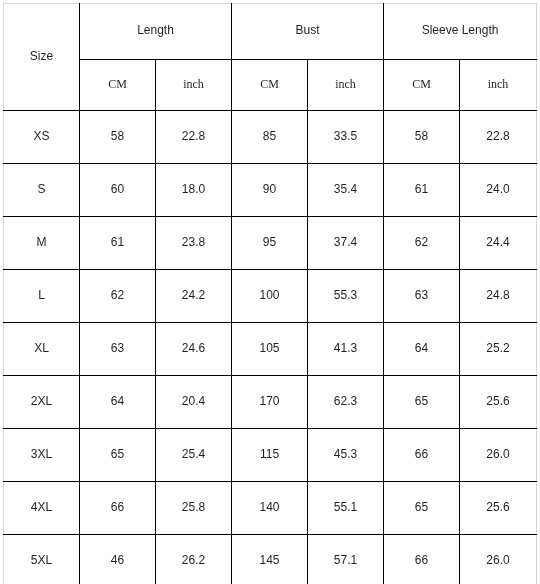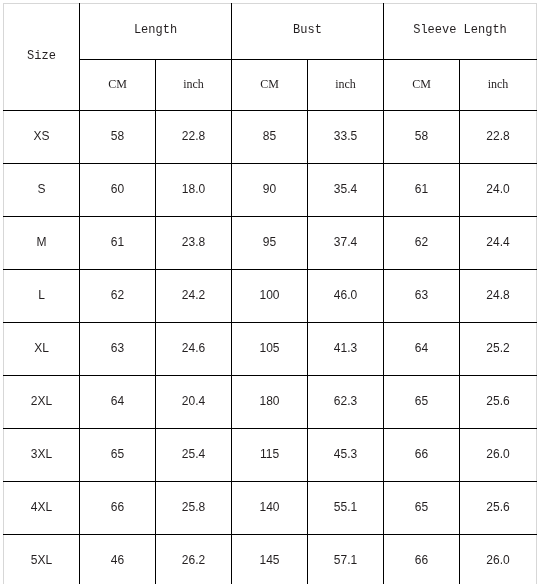--- a/index.html
+++ b/index.html
@@ -47,21 +47,20 @@
   table.size-chart tr > td:first-child,
   table.size-chart tr > th:first-child {
     border-left-color: #d7d7d7;
   }
   table.size-chart tr > td:last-child,
   table.size-chart tr > th:last-child {
     border-right-color: #d7d7d7;
   }
   table.size-chart thead tr:first-child > th {
     border-top-color: #d7d7d7;
-    font-family: Liberation Mono, monospace;
   }
   table.size-chart tbody tr:last-child > td {
     border-bottom-color: #d7d7d7;
   }
 
   
   col.c-size   { width: 76px; }
   col.c-metric { width: 76px; }
   col.c-metric-wide { width: 77px; }
 
@@ -220,21 +219,21 @@
         <td class="data-cell">
             <span>62</span>
           </td>
         <td class="data-cell">
             <span>24.2</span>
           </td>
         <td class="data-cell">
             <span>100</span>
           </td>
         <td class="data-cell">
-            <span>46.0</span>
+            <span>55.3</span>
           </td>
         <td class="data-cell">
             <span>63</span>
           </td>
         <td class="data-cell">
             <span>24.8</span>
           </td>
       </tr>
       <tr>
         <td class="size-cell">
@@ -263,21 +262,21 @@
         <td class="size-cell">
             <span>2XL</span>
           </td>
         <td class="data-cell">
             <span>64</span>
           </td>
         <td class="data-cell">
             <span>20.4</span>
           </td>
         <td class="data-cell">
-            <span>180</span>
+            <span>170</span>
           </td>
         <td class="data-cell">
             <span>62.3</span>
           </td>
         <td class="data-cell">
             <span>65</span>
           </td>
         <td class="data-cell">
             <span>25.6</span>
           </td>

